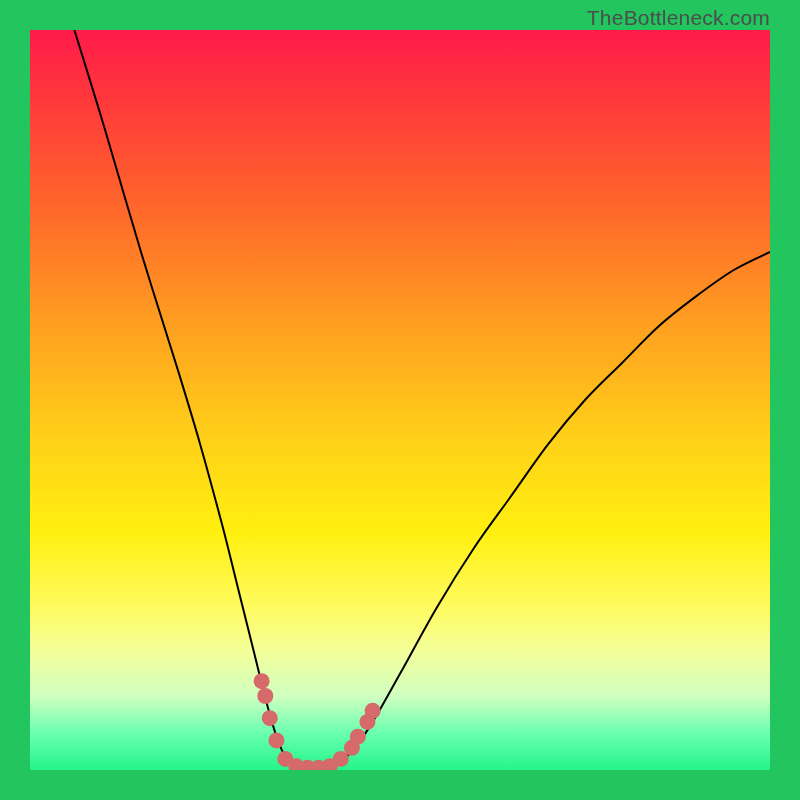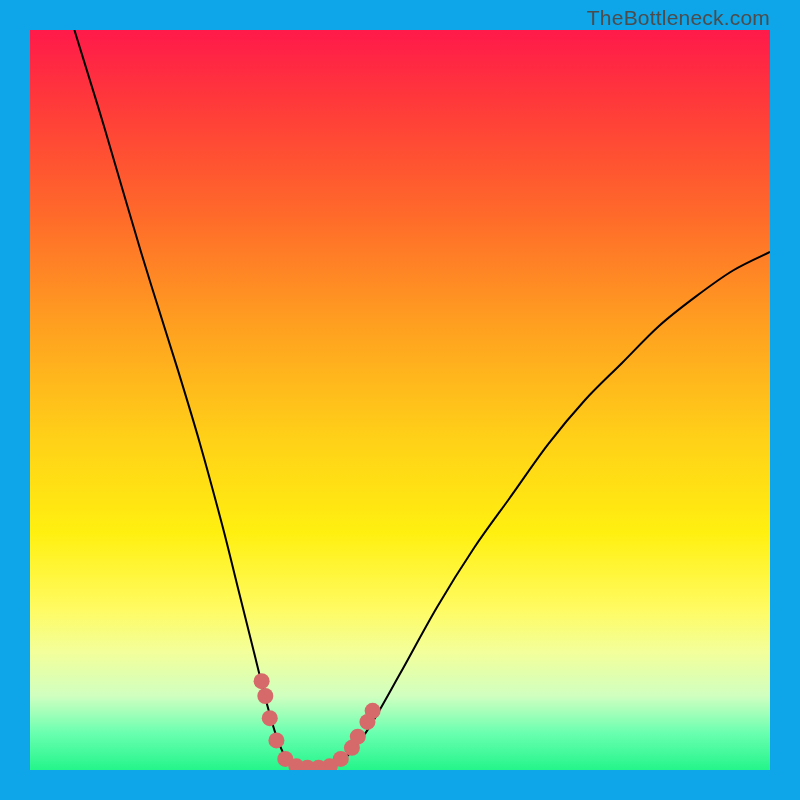--- a/index.html
+++ b/index.html
@@ -1,21 +1,21 @@
 <!DOCTYPE html>
 <html><head>
 <meta charset="utf-8">
 <style>
   * { margin: 0; padding: 0; box-sizing: border-box; }
   html, body { width: 800px; height: 800px; overflow: hidden; background: #000; }
   .frame {
     position: relative;
     width: 800px;
     height: 800px;
-    background: #0ea5e9;
+    background: #22c55e;
   }
   .plot-area {
     position: absolute;
     left: 30px;
     top: 30px;
     width: 740px;
     height: 740px;
     background: linear-gradient(to bottom,
       #ff1a4a 0%,
       #ff3a3a 10%,

